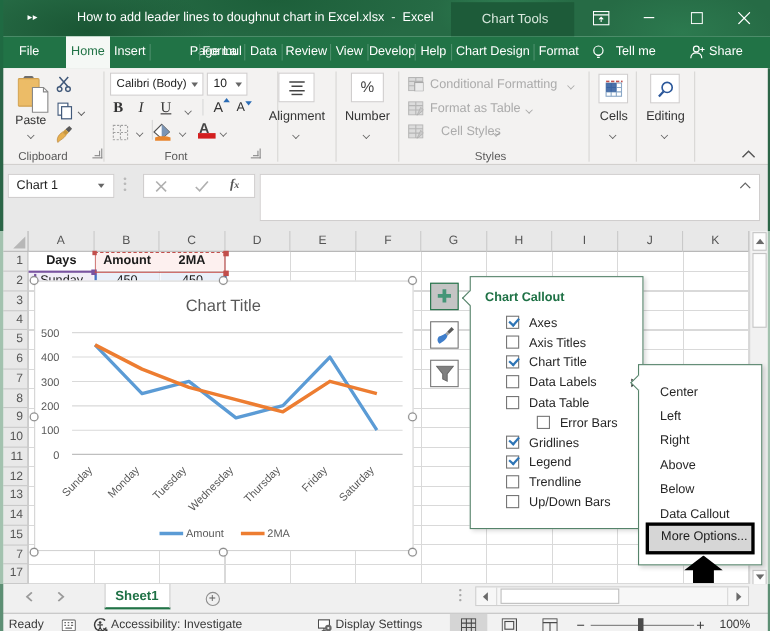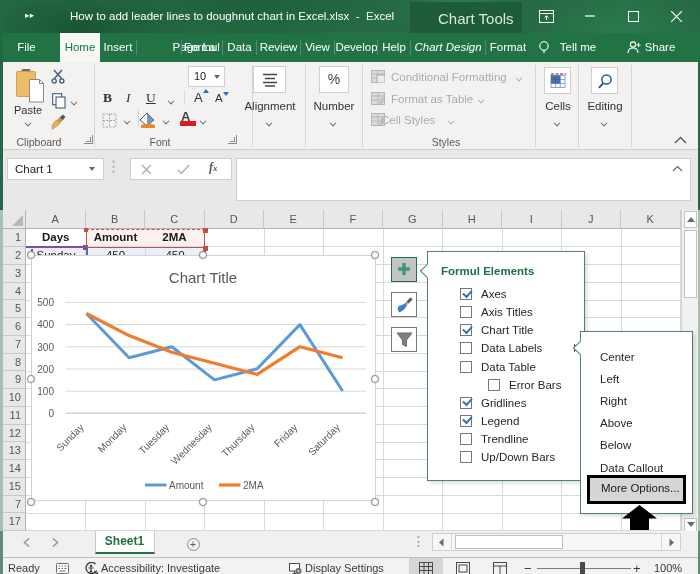--- a/index.html
+++ b/index.html
@@ -11,21 +11,21 @@
   #titlebar { left:0; top:0; width:700px; height:33px;
     background:#266b45;
     background-image:
       radial-gradient(90px 50px at 460px 10px, #2f7d52 0%, rgba(47,125,82,0) 70%),
       radial-gradient(120px 60px at 620px 30px, #2c7a4f 0%, rgba(44,122,79,0) 70%),
       radial-gradient(150px 60px at 80px 28px, #1a5634 0%, rgba(26,86,52,0) 75%),
       radial-gradient(200px 60px at 250px 0px, #1d5f3a 0%, rgba(29,95,58,0) 75%);
     color:#fff; }
   #titlebar .qat { left:25px; top:10px; font-size:8.5px; letter-spacing:0.5px; color:#fff; }
   #titlebar .title { left:70px; top:10px; font-size:11.5px; color:#fff; }
-  #titlebar .ctools { left:438px; top:10px; font-size:15px; color:#d8e8dd; }
+  #titlebar .ctools { left:438px; top:10px; font-size:12px; color:#d8e8dd; }
 
   
   #tabrow { left:0; top:33px; width:700px; height:29px; background:#217346; }
   .tab { position:absolute; top:0; height:29px; line-height:29px; color:#fff; font-size:11.5px; text-align:center; }
   .tabsep { position:absolute; top:7px; height:15px; width:1px; background:#4d8f6c; }
   #hometab { background:#f5f8f5; color:#217346; }
 
   
   #ribbon { left:0; top:62px; width:700px; height:88px; background:#f3f2f1; border-bottom:1px solid #d2d0ce; }
   .gsep { position:absolute; top:3px; height:82px; width:1px; background:#d8d6d4; }
@@ -96,21 +96,21 @@
     <div class="tab" style="left:223px; width:33px;">Data</div>
     <div class="tabsep" style="left:256px;"></div>
     <div class="tab" style="left:257px; width:43px;">Review</div>
     <div class="tabsep" style="left:300px;"></div>
     <div class="tab" style="left:301px; width:33px;">View</div>
     <div class="tabsep" style="left:334px;"></div>
     <div class="tab" style="left:335px; width:43px; overflow:hidden; white-space:nowrap;">Develop</div>
     <div class="tabsep" style="left:377px;"></div>
     <div class="tab" style="left:378px; width:32px;">Help</div>
     <div class="tabsep" style="left:410px;"></div>
-    <div class="tab" style="left:411px; width:74px;font-style:italic;">Chart Design</div>
+    <div class="tab" style="left:411px; width:74px;">Chart Design</div>
     <div class="tabsep" style="left:485px;"></div>
     <div class="tab" style="left:486px; width:44px;">Format</div>
     <svg class="abs" style="left:538px; top:7px;" width="12" height="16" viewBox="0 0 12 16">
       <circle cx="6" cy="6" r="4.2" fill="none" stroke="#fff" stroke-width="1.1"></circle>
       <path d="M4.5 10.5 L7.5 10.5 M4.8 12.2 L7.2 12.2" stroke="#fff" stroke-width="1" fill="none"></path>
     </svg>
     <div class="tab" style="left:556px; width:44px;">Tell me</div>
     <svg class="abs" style="left:627px; top:8px;" width="14" height="13" viewBox="0 0 14 13">
       <circle cx="6" cy="3.5" r="2.6" fill="none" stroke="#fff" stroke-width="1.1"></circle>
       <path d="M1 12 C1 8.5 3.2 7 6 7 C8.8 7 11 8.5 11 12" fill="none" stroke="#fff" stroke-width="1.1"></path>
@@ -149,20 +149,23 @@
     </svg>
     <div class="chev" style="left:71px; top:37px;"></div>
     <svg class="abs" style="left:50px; top:52px;" width="16" height="16" viewBox="0 0 16 16">
       <path d="M9.5 3.5 L13 0.5 L15.5 3 L12.5 6.5 Z" fill="#5a5a5a"></path>
       <path d="M7 6 L9.5 3.5 L12.5 6.5 L10 9 Z" fill="#c9973c"></path>
       <path d="M7 6 L10 9 C8 12 5 13 2.5 15.5 C1.5 13 2 9 7 6 Z" fill="#e8b04e" stroke="#b5843a" stroke-width="0.6"></path>
     </svg>
     <div class="glabel" style="left:4px; width:70px;">Clipboard</div>
     <div class="launcher" style="left:84px;"></div>
 
+    <div class="whitebox" style="left:100px; top:4px; width:85px; height:21px; line-height:19px; font-size:10.5px; color:#222; padding-left:5px;">Calibri (Body)
+      <span style="position:absolute; right:4px; top:8px; width:0; height:0; border-left:3.5px solid transparent; border-right:3.5px solid transparent; border-top:4px solid #666;"></span>
+    </div>
     <div class="whitebox" style="left:188px; top:4px; width:37px; height:21px; line-height:19px; font-size:11px; color:#222; padding-left:5px;">10
       <span style="position:absolute; right:4px; top:8px; width:0; height:0; border-left:3.5px solid transparent; border-right:3.5px solid transparent; border-top:4px solid #666;"></span>
     </div>
     <div class="abs" style="left:103px; top:28px; font-size:13.5px; font-weight:bold; color:#333; font-family:'Liberation Serif',serif;">B</div>
     <div class="abs" style="left:126px; top:28px; font-size:13.5px; font-style:italic; color:#333; font-family:'Liberation Serif',serif;">I</div>
     <div class="abs" style="left:146px; top:28px; font-size:13.5px; color:#333; text-decoration:underline; font-family:'Liberation Serif',serif;">U</div>
     <div class="chev" style="left:168px; top:36px;"></div>
     <div class="abs" style="left:194px; top:28px; font-size:13px; color:#333;">A<span style="position:absolute;left:9px;top:-1px;width:0;height:0;border-left:3px solid transparent;border-right:3px solid transparent;border-bottom:4px solid #2b6cb5;"></span></div>
     <div class="abs" style="left:215px; top:30px; font-size:11.5px; color:#333;">A<span style="position:absolute;left:8px;top:0px;width:0;height:0;border-left:3px solid transparent;border-right:3px solid transparent;border-top:4px solid #2b6cb5;"></span></div>
     <svg class="abs" style="left:102px; top:51px;" width="15" height="15" viewBox="0 0 15 15">
@@ -207,21 +210,21 @@
       <path d="M0.5 4 H13.5 M0.5 8 H13.5 M7 0.5 V12.5" stroke="#b5b5b5" fill="none"></path>
       <path d="M8 13 L11.5 5.5 L14 8 Z" fill="#c9c9c9" stroke="#a8a8a8" stroke-width="0.6"></path>
     </svg>
     <div class="abs" style="left:391px; top:31px; font-size:11.5px; color:#ababab;">Format as Table</div>
     <div class="chev" style="left:478px; top:35px; opacity:.5;"></div>
     <svg class="abs" style="left:371px; top:51px;" width="14" height="13" viewBox="0 0 14 13">
       <rect x="0.5" y="0.5" width="13" height="12" fill="#dcdcdc" stroke="#b5b5b5"></rect>
       <path d="M0.5 4 H13.5 M0.5 8 H13.5 M7 0.5 V12.5" stroke="#b5b5b5" fill="none"></path>
       <path d="M8 13 L11.5 5.5 L14 8 Z" fill="#c9c9c9" stroke="#a8a8a8" stroke-width="0.6"></path>
     </svg>
-    <div class="abs" style="left:381px; top:52px; font-size:11.5px; color:#ababab;text-align:right;">Cell Styles</div>
+    <div class="abs" style="left:401px; top:52px; font-size:11.5px; color:#ababab;text-align:right;">Cell Styles</div>
     <div class="chev" style="left:448px; top:56px; opacity:.5;"></div>
     <div class="glabel" style="left:411px; width:70px;">Styles</div>
 
     <div class="whitebox" style="left:544px; top:5px; width:27px; height:27px;">
       <svg style="position:absolute;left:5px;top:5px;" width="17" height="17" viewBox="0 0 17 17">
         <rect x="1" y="2.5" width="14" height="12" fill="#fff" stroke="#8aa7c6" stroke-width="1"></rect>
         <path d="M1 6.5 H15 M1 10.5 H15 M5.6 2.5 V14.5 M10.3 2.5 V14.5" stroke="#8aa7c6" stroke-width="1"></path>
         <rect x="1" y="2.5" width="9.3" height="8" fill="#2b579a" opacity="0.85"></rect>
         <path d="M1 1 H4 M5.5 1 H8.5 M10 1 H13 M14.5 1 H16" stroke="#c0504d" stroke-width="1.6"></path>
       </svg>
@@ -422,21 +425,21 @@
       </svg>
     </div>
     <div class="abs" style="left:391px; top:117px; width:26px; height:25px; background:#fff; border:1px solid #777;">
       <svg style="position:absolute;left:4px;top:4px;" width="17" height="16" viewBox="0 0 17 16">
         <path d="M1 1 H16 L10.5 8 V14.5 L6.5 12.5 V8 Z" fill="#808080" stroke="#6a6a6a"></path>
       </svg>
     </div>
 
     <div class="abs" id="cepanel" style="left:427px; top:41px; width:158px; height:230px; background:#fff; border:1px solid #55836a; box-shadow:2px 2px 4px rgba(0,0,0,0.15);">
       <div style="position:absolute; left:-6px; top:14px; width:10px; height:10px; background:#fff; border-left:1px solid #55836a; border-bottom:1px solid #55836a; transform:rotate(45deg);"></div>
-      <div style="position:absolute; left:13px; top:13px; font-size:11.5px; font-weight:bold; color:#1e7145;">Formul Elements</div>
+      <div style="position:absolute; left:13px; top:13px; font-size:11.5px; font-weight:bold; color:#1e7145;">Chart Callout</div>
       <div class="ce-item" style="top:35.3px;"><span class="cb checked"></span>Axes</div>
       <div class="ce-item" style="top:53.3px;"><span class="cb"></span>Axis Titles</div>
       <div class="ce-item" style="top:71.4px;"><span class="cb checked"></span>Chart Title</div>
       <div class="ce-item" style="top:107.5px;"><span class="cb"></span>Data Table</div>
       <div class="ce-item" style="top:89.4px;"><span class="cb"></span>Data Labels
         <span style="position:absolute; right:16px; top:3px; width:0; height:0; border-top:4px solid transparent; border-bottom:4px solid transparent; border-left:5px solid #1a1a1a;"></span>
       </div>
       <div class="ce-item" style="top:125.5px;padding-left:28px;"><span class="cb"></span>Error Bars</div>
       <div class="ce-item" style="top:143.6px;"><span class="cb checked"></span>Gridlines</div>
       <div class="ce-item" style="top:161.6px;"><span class="cb checked"></span>Legend</div>

